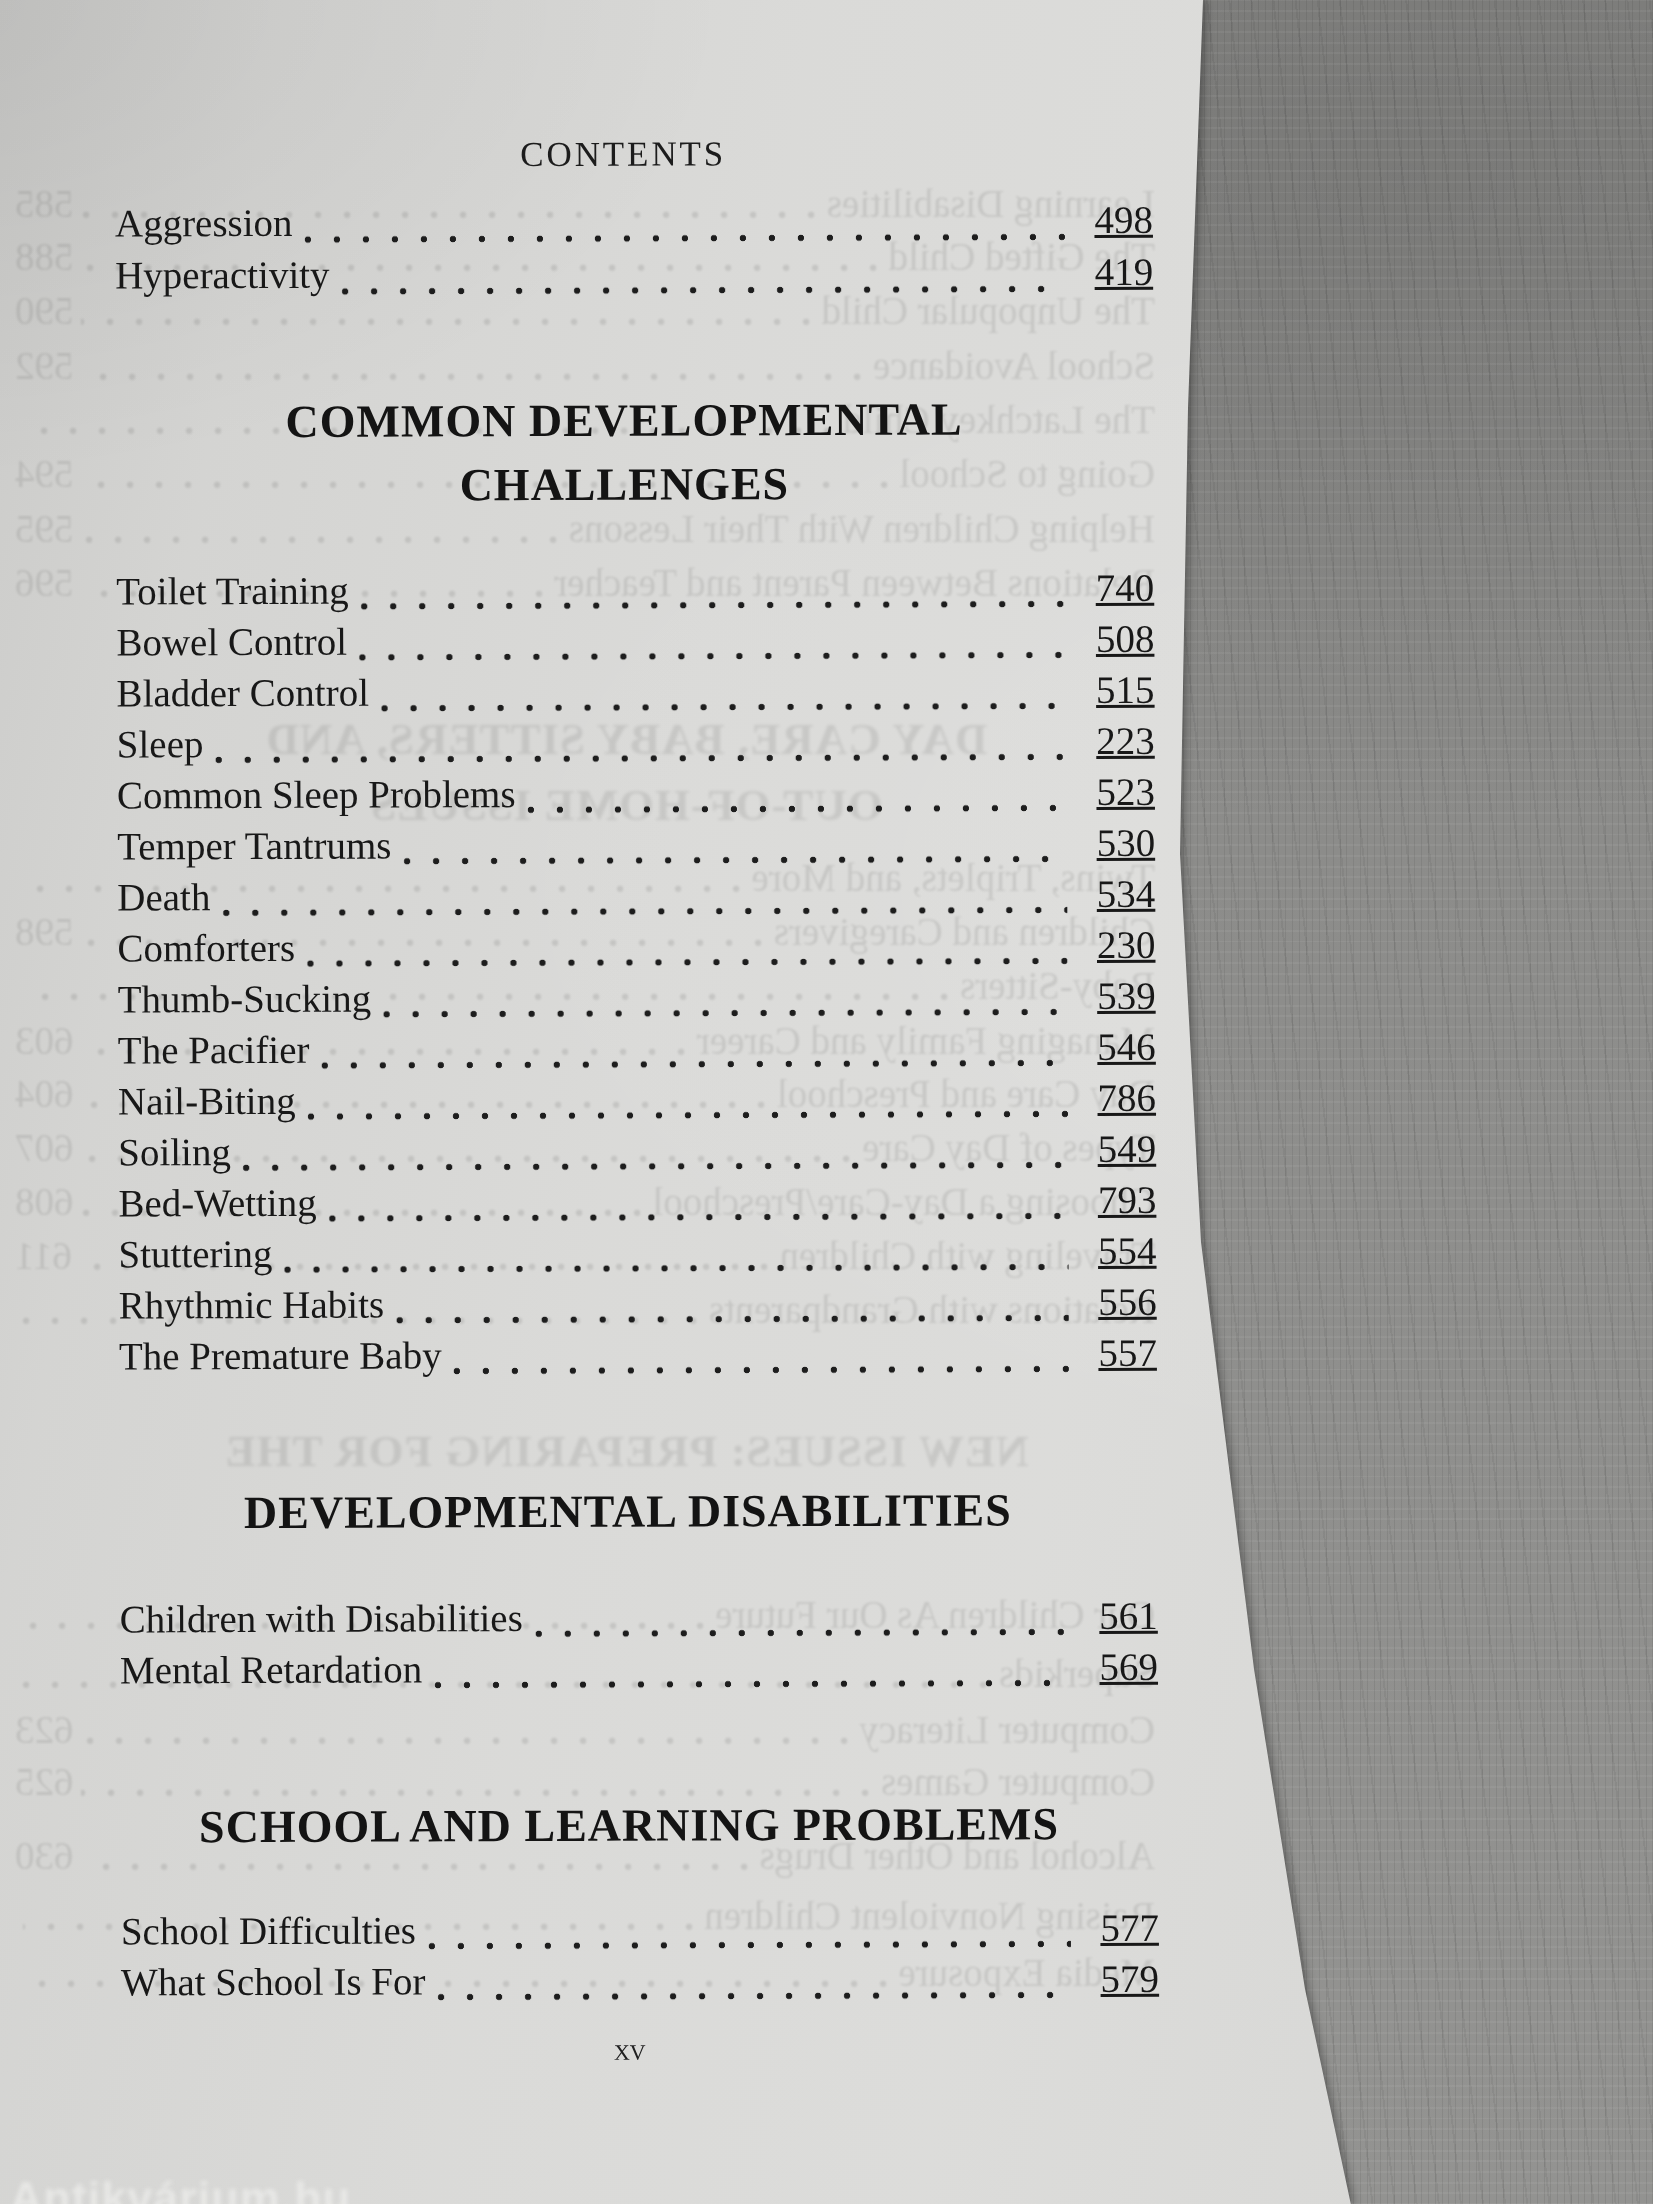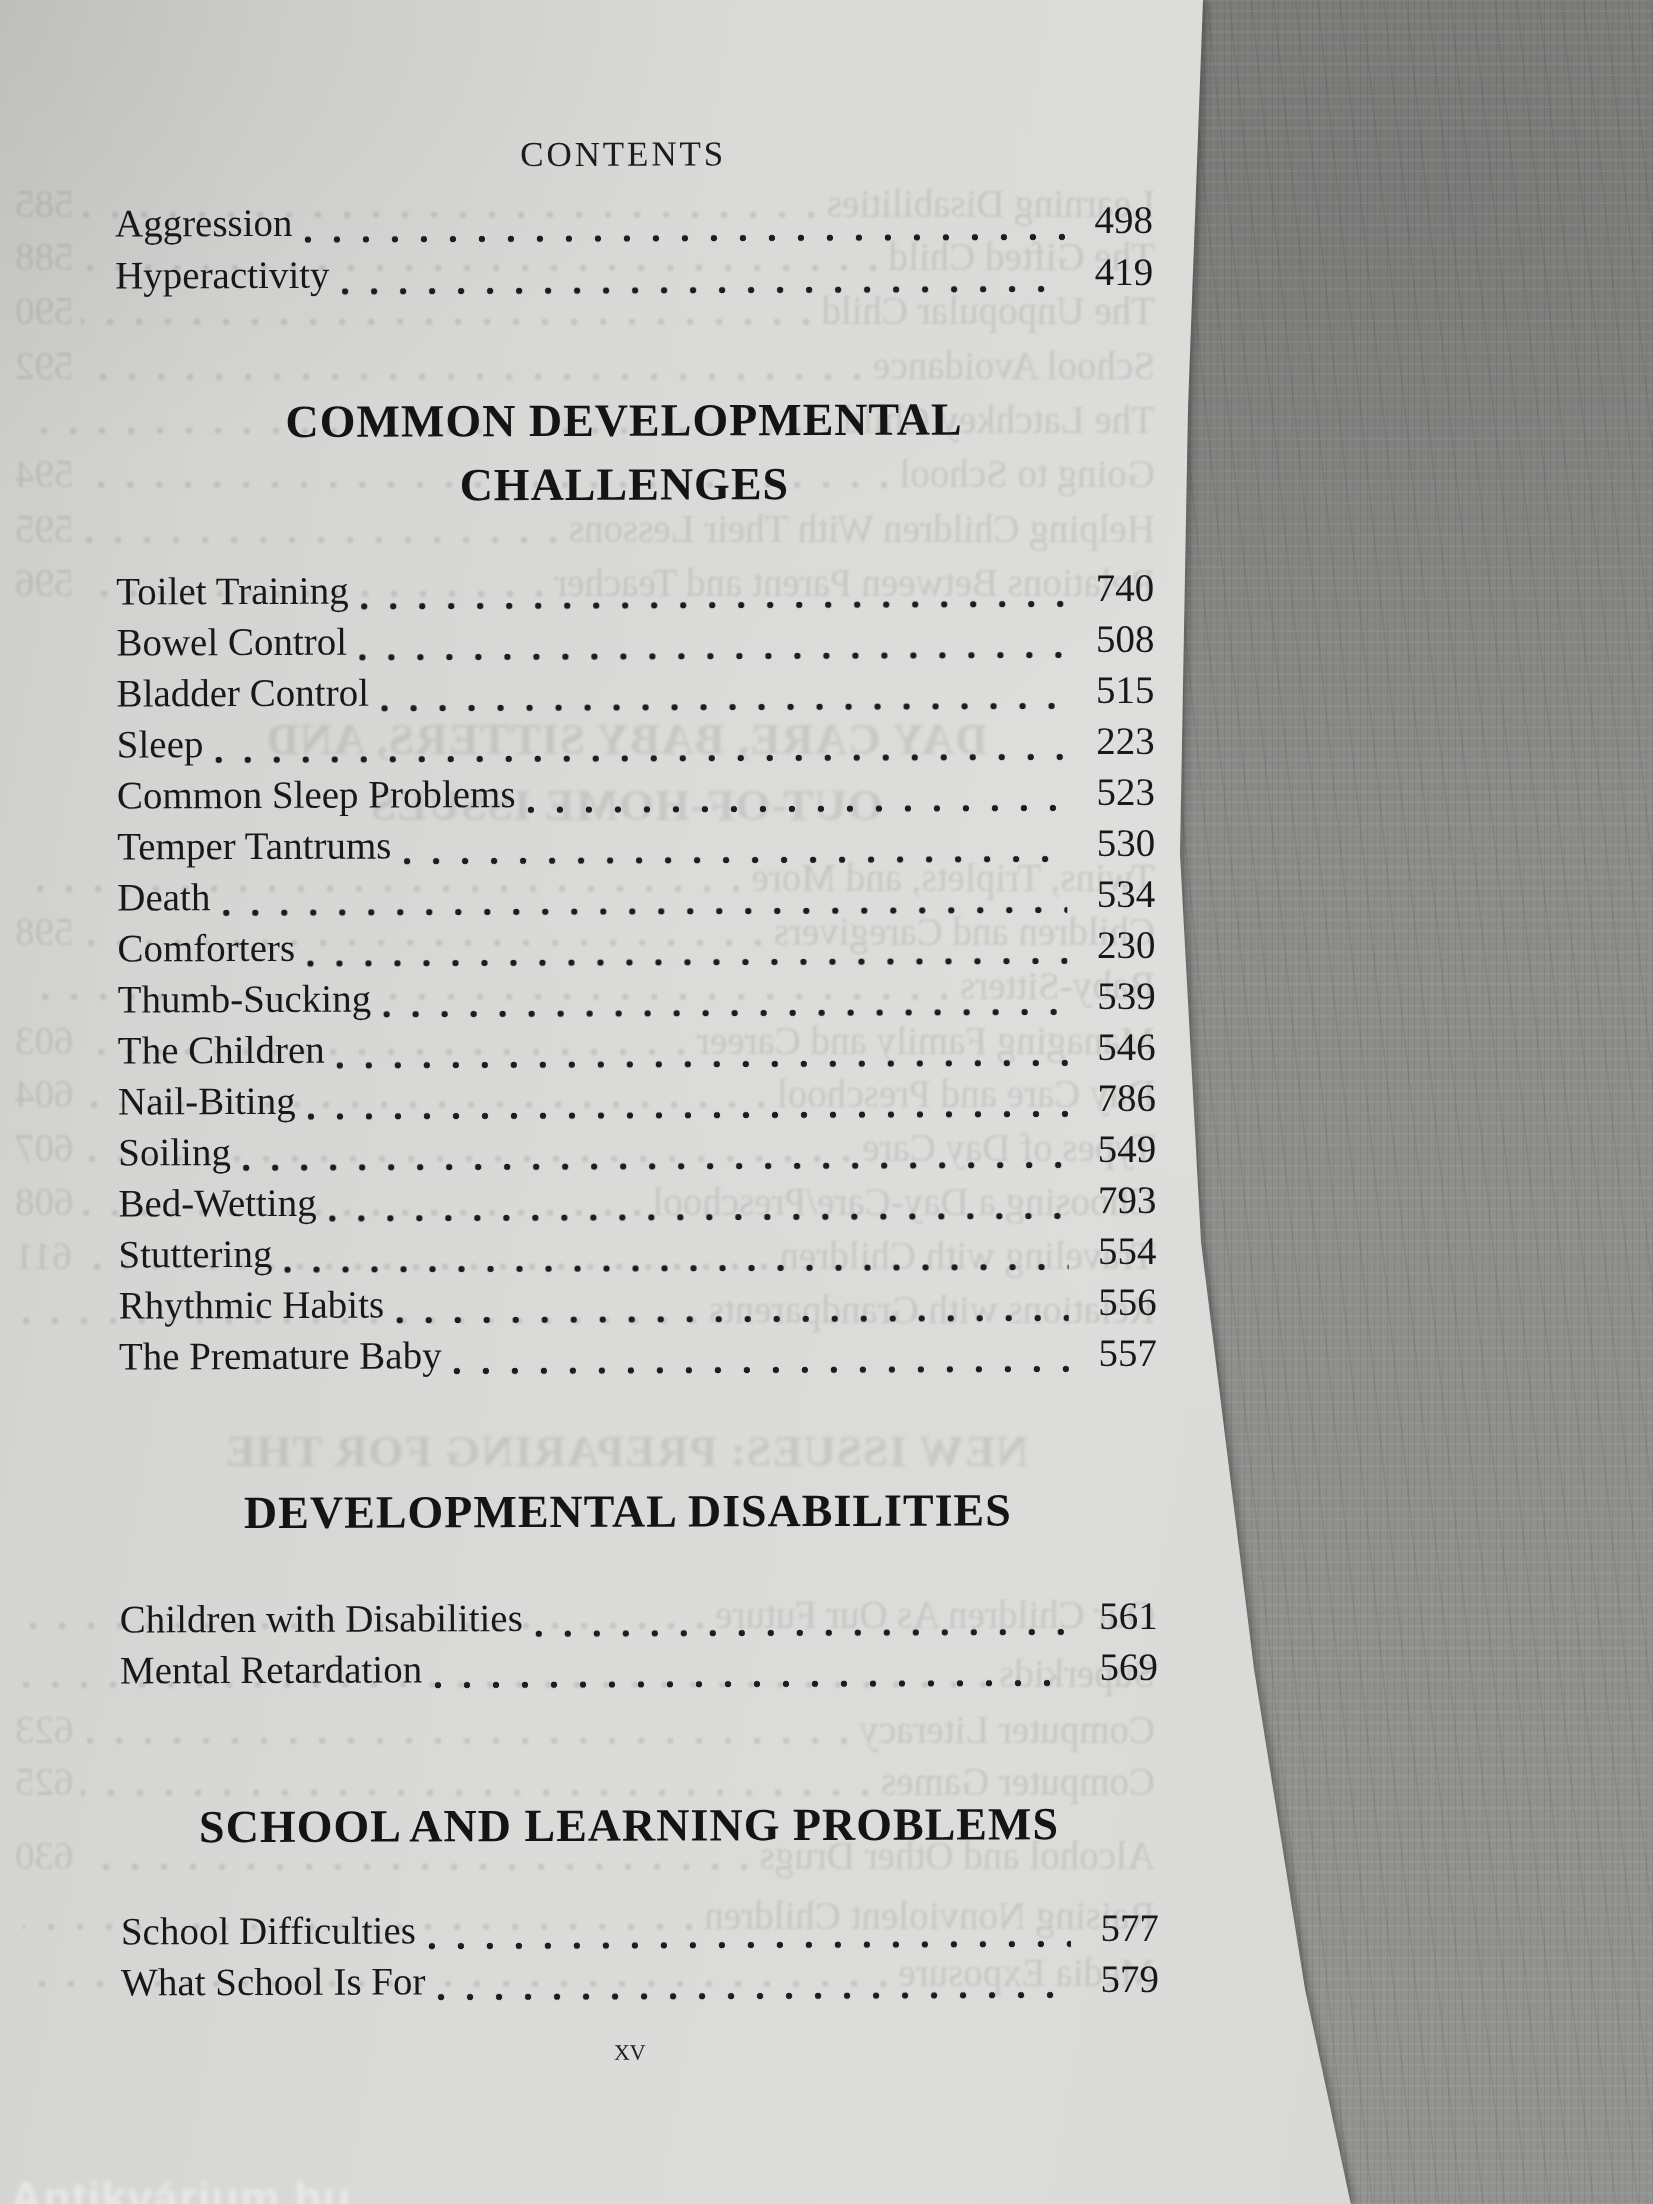--- a/index.html
+++ b/index.html
@@ -44,21 +44,21 @@
   .sec-heading{position:absolute;left:49px;width:1155px;text-align:center;
     font-weight:bold;font-size:46px;line-height:64px;letter-spacing:1px;color:#141414;}
   .entries{position:absolute;left:118px;width:1038px;}
   .row{display:flex;align-items:baseline;height:51px;
     font:39px "Liberation Serif",serif;color:#181818;}
   .intro .row{height:52px;}
   .row .t{white-space:pre;}
   .row .leader{flex:1;align-self:flex-end;height:11.6px;margin:0 7.8px 6.8px 11.6px;
     background-image:radial-gradient(circle at 3.9px 5.8px, #1d1d1d 2.9px, rgba(0,0,0,0) 3.5px);
     background-size:29px 11.6px;background-repeat:repeat-x;}
-  .row .n{min-width:80px;text-align:right;}
+  .row .n{min-width:80px;text-align:right;text-decoration:underline;}
   .folio{position:absolute;top:2031px;left:49px;width:1155px;text-align:center;
     font:31px "Liberation Serif",serif;font-variant:small-caps;color:#202020;}
 
   
   .watermark{position:absolute;top:2172px;left:9.7px;
     font:bold 45px "Liberation Sans",sans-serif;letter-spacing:1px;
     color:#eeeeec;opacity:0.75;filter:blur(1.9px);}
 </style>
 </head>
 <body>
@@ -247,21 +247,21 @@
               <span class="t">Comforters</span>
               <span class="leader"></span>
               <span class="n">230</span>
             </div>
             <div class="row">
               <span class="t">Thumb-Sucking</span>
               <span class="leader"></span>
               <span class="n">539</span>
             </div>
             <div class="row">
-              <span class="t">The Children</span>
+              <span class="t">The Pacifier</span>
               <span class="leader"></span>
               <span class="n">546</span>
             </div>
             <div class="row">
               <span class="t">Nail-Biting</span>
               <span class="leader"></span>
               <span class="n">786</span>
             </div>
             <div class="row">
               <span class="t">Soiling</span>

